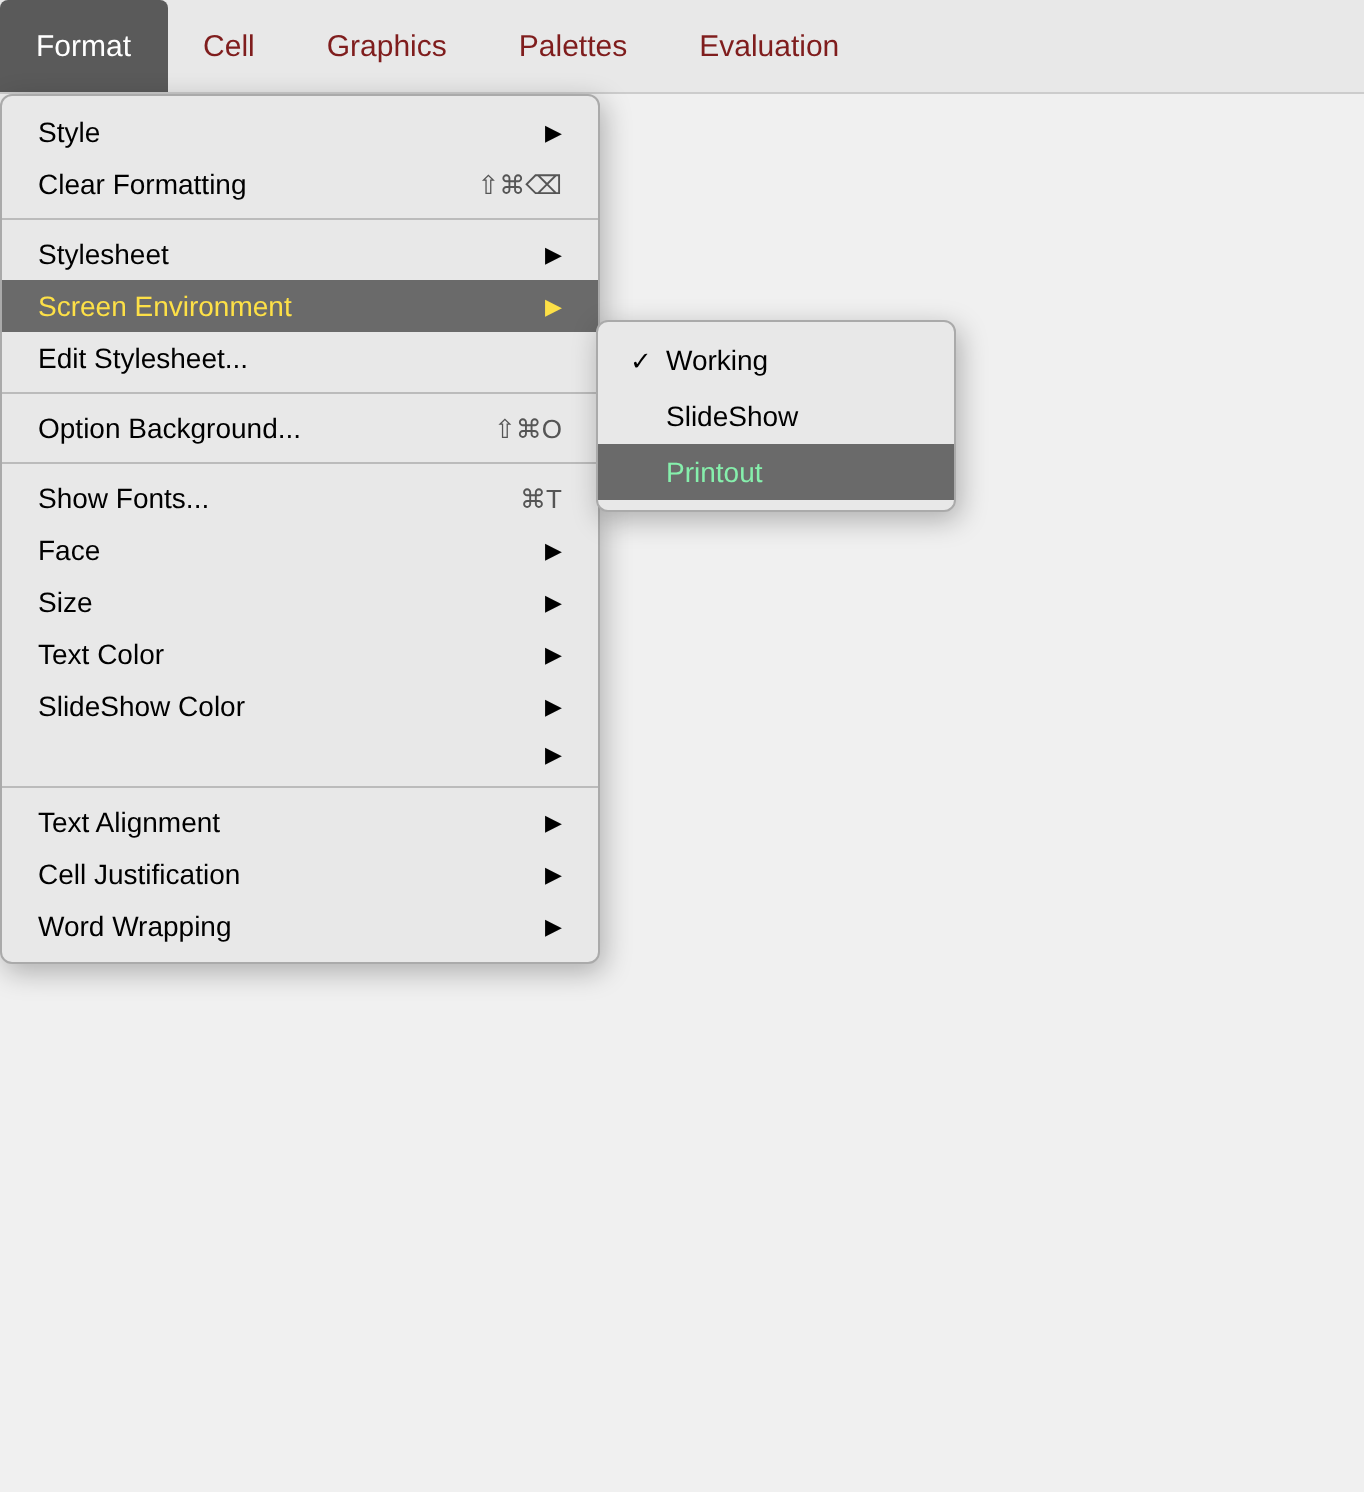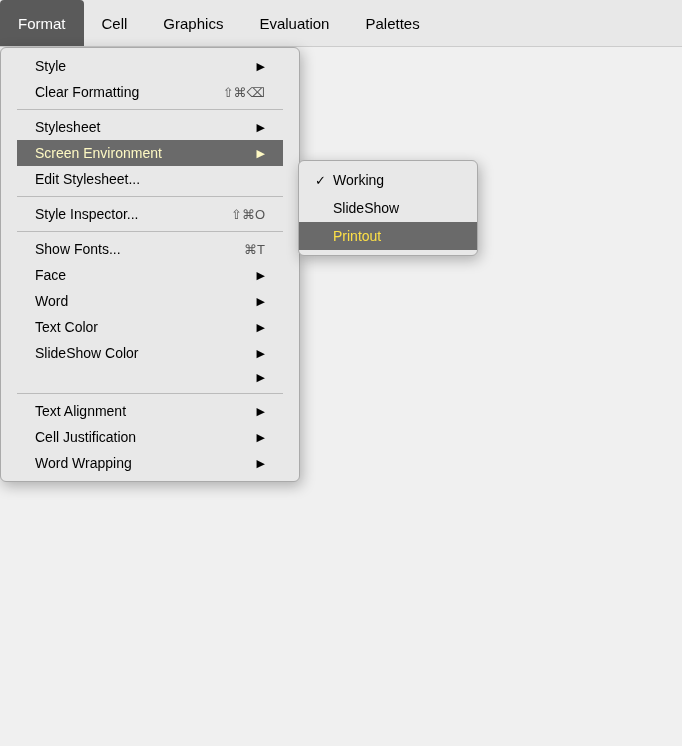--- a/index.html
+++ b/index.html
@@ -27,59 +27,59 @@
       height: 47px;
       position: relative;
     }
 
     .menubar-item {
       padding: 0 18px;
       display: flex;
       align-items: center;
       cursor: default;
       font-size: 15px;
-      color: #000000;
+      color: #7f1d1d;
       white-space: nowrap;
     }
 
     .menubar-item.active {
       background: #5a5a5a;
       color: #fff;
       border-radius: 4px 4px 0 0;
     }
 
     
     .dropdown-menu {
       position: absolute;
       top: 47px;
       left: 0;
       width: 300px;
       background: #e8e8e8;
       border: 1px solid #aaa;
       border-radius: 6px;
       box-shadow: 2px 4px 14px rgba(0,0,0,0.28);
       z-index: 100;
-      padding: 5px 16px;
+      padding: 5px 0;
     }
 
     .menu-item {
       display: flex;
       align-items: center;
       justify-content: space-between;
       padding: 5px 18px 5px 18px;
       cursor: default;
       color: #000;
       white-space: nowrap;
       font-size: 14px;
       position: relative;
     }
 
     .menu-item.highlighted {
       background: #6a6a6a;
-      color: #fef9c3;
+      color: #fde047;
     }
 
     .menu-item .shortcut {
       font-size: 13px;
       color: #555;
       margin-left: 30px;
     }
 
     .menu-separator {
       height: 1px;
@@ -113,21 +113,21 @@
       padding: 6px 16px;
       cursor: default;
       font-size: 14px;
       color: #000;
       white-space: nowrap;
       position: relative;
     }
 
     .submenu-item.selected {
       background: #6a6a6a;
-      color: #fde047;
+      color: #86efac;
     }
 
     .submenu-item .checkmark {
       width: 18px;
       display: inline-block;
       font-size: 13px;
     }
 
     .menu-item-label {
       flex: 1;
@@ -140,24 +140,24 @@
   <div class="menubar-item active">
     <span>Format</span>
   </div>
   <div class="menubar-item">
     <span>Cell</span>
   </div>
   <div class="menubar-item">
     <span>Graphics</span>
   </div>
   <div class="menubar-item">
+    <span>Palettes</span>
+  </div>
+  <div class="menubar-item">
     <span>Evaluation</span>
-  </div>
-  <div class="menubar-item">
-    <span>Palettes</span>
   </div>
 </div>
 
 <div class="dropdown-menu">
 
   <div class="menu-item">
     <span class="menu-item-label">Style</span>
     <span class="arrow-right">▶</span>
   </div>
 
@@ -178,38 +178,38 @@
     <span class="arrow-right">▶</span>
   </div>
 
   <div class="menu-item">
     <span class="menu-item-label">Edit Stylesheet...</span>
   </div>
 
   <div class="menu-separator"></div>
 
   <div class="menu-item">
-    <span class="menu-item-label">Style Inspector...</span>
+    <span class="menu-item-label">Option Background...</span>
     <span class="shortcut">⇧⌘O</span>
   </div>
 
   <div class="menu-separator"></div>
 
   <div class="menu-item">
     <span class="menu-item-label">Show Fonts...</span>
     <span class="shortcut">⌘T</span>
   </div>
 
   <div class="menu-item">
     <span class="menu-item-label">Face</span>
     <span class="arrow-right">▶</span>
   </div>
 
   <div class="menu-item">
-    <span class="menu-item-label">Word</span>
+    <span class="menu-item-label">Size</span>
     <span class="arrow-right">▶</span>
   </div>
 
   <div class="menu-item">
     <span class="menu-item-label">Text Color</span>
     <span class="arrow-right">▶</span>
   </div>
 
   <div class="menu-item">
     <span class="menu-item-label">SlideShow Color</span>

